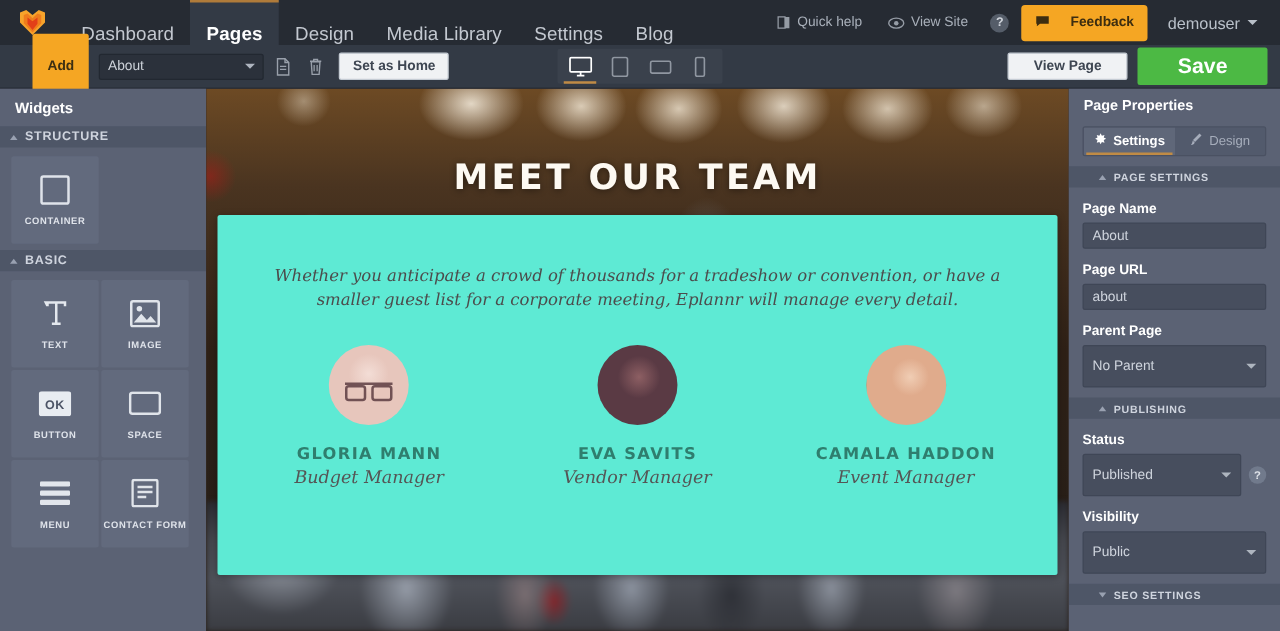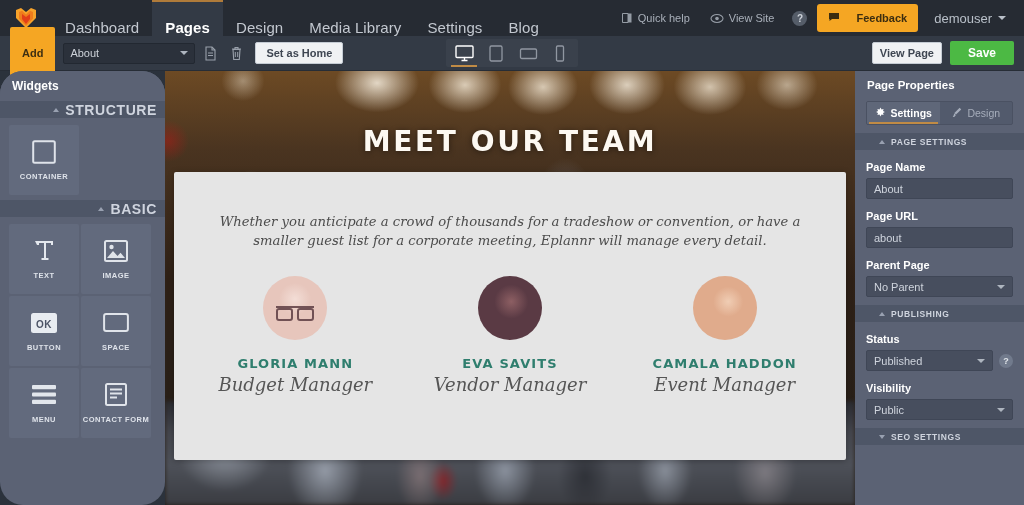--- a/index.html
+++ b/index.html
@@ -75,20 +75,21 @@
     background: #333a45;
     border-bottom: 1px solid #272d36;
     display: flex; align-items: center; padding: 0 10px;
   }
   .add-btn {
     background: #f5a623; color: #3d2f12;
     font-size: 11px; font-weight: bold;
     border: none; border-radius: 2px;
     padding: 20px 12px; cursor: pointer;
     font-family: "Liberation Sans", sans-serif;
+    margin-left: 16px;
   }
   .page-select {
     margin-left: 8px; width: 132px; height: 21px;
     background: #2b313b; border: 1px solid #222831; border-radius: 2px;
     display: flex; align-items: center; padding: 0 6px;
     color: #cdd2d9; font-size: 11px; cursor: pointer; position: relative;
   }
   .page-select .caret-d { position: absolute; right: 6px; border-top-color: #aeb5bf; }
   .tool-icon {
     width: 22px; height: 26px; margin-left: 4px;
@@ -117,46 +118,45 @@
   .device-btn.active::after {
     content: ""; position: absolute; bottom: 0; left: 3px; right: 3px;
     height: 2px; background: #c08b45;
   }
   .toolbar-right {
     margin-left: auto; display: flex; align-items: center; gap: 8px;
   }
   .viewpage-btn {
     background: #f0f2f4; color: #3e4652;
     border: 1px solid #c5ccd4; border-radius: 2px;
-    font-size: 11px; font-weight: bold; padding: 4px 7px; cursor: pointer;
+    font-size: 11px; font-weight: bold; padding: 4px 20px; cursor: pointer;
     font-family: "Liberation Sans", sans-serif;
   }
   .save-btn {
     background: #4cb944; color: #ffffff;
     border: none; border-radius: 2px;
-    font-size: 12px; font-weight: bold; padding: 5px 18px; cursor: pointer;
+    font-size: 17px; font-weight: bold; padding: 5px 32px; cursor: pointer;
     font-family: "Liberation Sans", sans-serif;
   }
 
   
   .leftpanel {
     position: absolute; top: 71px; left: 0; width: 165px; height: 434px;
-    background: #5b6274; overflow: hidden; border-radius: 23px;
+    background: #5b6274; overflow: hidden;
   }
   .panel-title {
     height: 30px; display: flex; align-items: center;
     padding: 0 12px; color: #ffffff; font-size: 12px; font-weight: bold;
     background: #5b6274;
   }
   .section-head {
     height: 17px; background: #4e5667;
     display: flex; align-items: center; padding: 0 8px;
-    color: #cfd4de; font-size: 14px; font-weight: bold; letter-spacing: .6px;
+    color: #cfd4de; font-size: 10px; font-weight: bold; letter-spacing: .6px;
     cursor: pointer;
-    justify-content: flex-end;
   }
   .sec-caret {
     width: 0; height: 0; margin-right: 6px;
     border-left: 3px solid transparent; border-right: 3px solid transparent;
     border-bottom: 4px solid #99a1b1;
   }
   .widget-grid { display: flex; flex-wrap: wrap; padding: 6px 8px 4px 8px; }
   .widget-cell {
     width: 70px; height: 70px; margin: 1px;
     background: #626a7d; border-radius: 2px;
@@ -212,21 +212,21 @@
     position: absolute; top: 54px; left: 0; width: 690px;
     text-align: center;
     color: #fdf9f2; font-size: 28px; font-weight: bold;
     letter-spacing: 2.6px;
     text-shadow: 0 1px 6px rgba(0,0,0,.45);
     font-family: "DejaVu Sans", sans-serif;
   }
   .team-card {
     position: absolute; top: 101px; left: 9px;
     width: 672px; height: 288px;
-    background: #e5e5e5; border-radius: 2px;
+    background: #5eead4; border-radius: 2px;
     box-shadow: 0 1px 6px rgba(0,0,0,.28);
   }
   .team-intro {
     margin: 40px 42px 0 42px;
     text-align: center; color: #4c4c4c;
     font-size: 13.2px; font-style: italic; line-height: 1.45;
     font-family: "DejaVu Serif", serif;
   }
   .team-row {
     display: flex; margin-top: 26px; padding: 0 14px;
@@ -262,21 +262,21 @@
     content: ""; position: absolute; top: 0; width: 13px; height: 9px;
     border: 2px solid #54343a; border-radius: 3px;
   }
   .a1 .a-glasses::before { left: 0; }
   .a1 .a-glasses::after { right: 0; }
   .member-name {
     color: #2f7e6e; font-size: 13px; font-weight: bold;
     letter-spacing: 1.1px; font-family: "DejaVu Sans", sans-serif;
   }
   .member-role {
-    color: #555555; font-size: 18px; font-style: italic;
+    color: #555555; font-size: 14px; font-style: italic;
     margin-top: 3px; font-family: "DejaVu Serif", serif;
   }
 
   
   .rightpanel {
     position: absolute; top: 71px; left: 855px; width: 169px; height: 434px;
     background: #5b6274; overflow: hidden;
   }
   .rp-title {
     height: 27px; display: flex; align-items: center; padding: 0 12px;
@@ -311,21 +311,21 @@
     color: #ffffff; font-size: 11px; font-weight: bold; margin-bottom: 5px;
   }
   .rp-input {
     width: 100%; height: 21px;
     background: #474e5e; border: 1px solid #3f4656; border-radius: 2px;
     color: #cfd4dd; font-size: 11px;
     padding: 0 7px; outline: none;
     font-family: "Liberation Sans", sans-serif;
   }
   .rp-select {
-    width: 100%; height: 21px; position: relative;
+    width: 100%; height: 34px; position: relative;
     background: #474e5e; border: 1px solid #3f4656; border-radius: 2px;
     display: flex; align-items: center; padding: 0 7px;
     color: #cfd4dd; font-size: 11px; cursor: pointer;
   }
   .rp-select .caret-d { position: absolute; right: 7px; border-top-color: #aeb5bf; }
   .rp-row { display: flex; align-items: center; gap: 6px; }
   .rp-row .rp-select { flex: 1; }
   .qmark2 {
     width: 14px; height: 14px; flex: none; border-radius: 50%;
     background: #717a8c; color: #e0e4ea;

